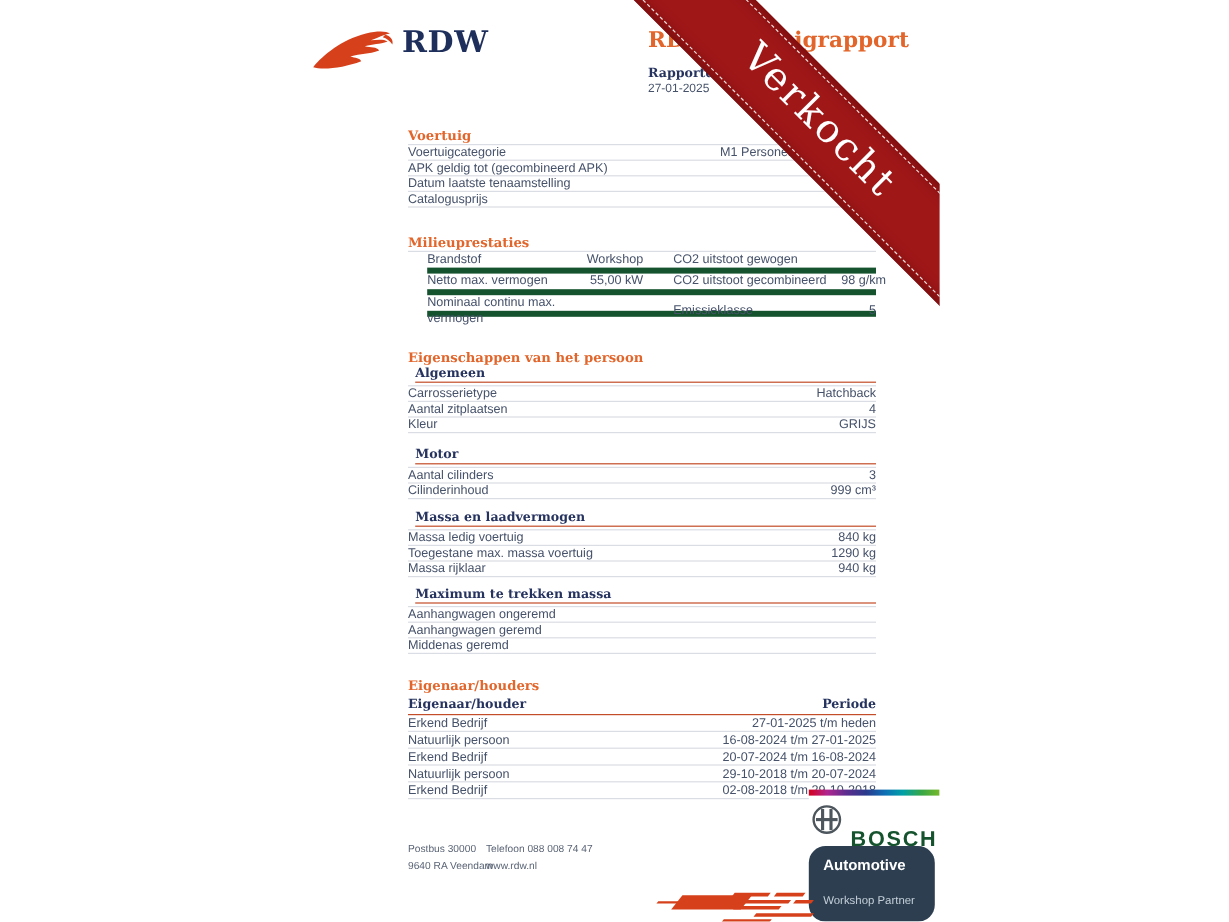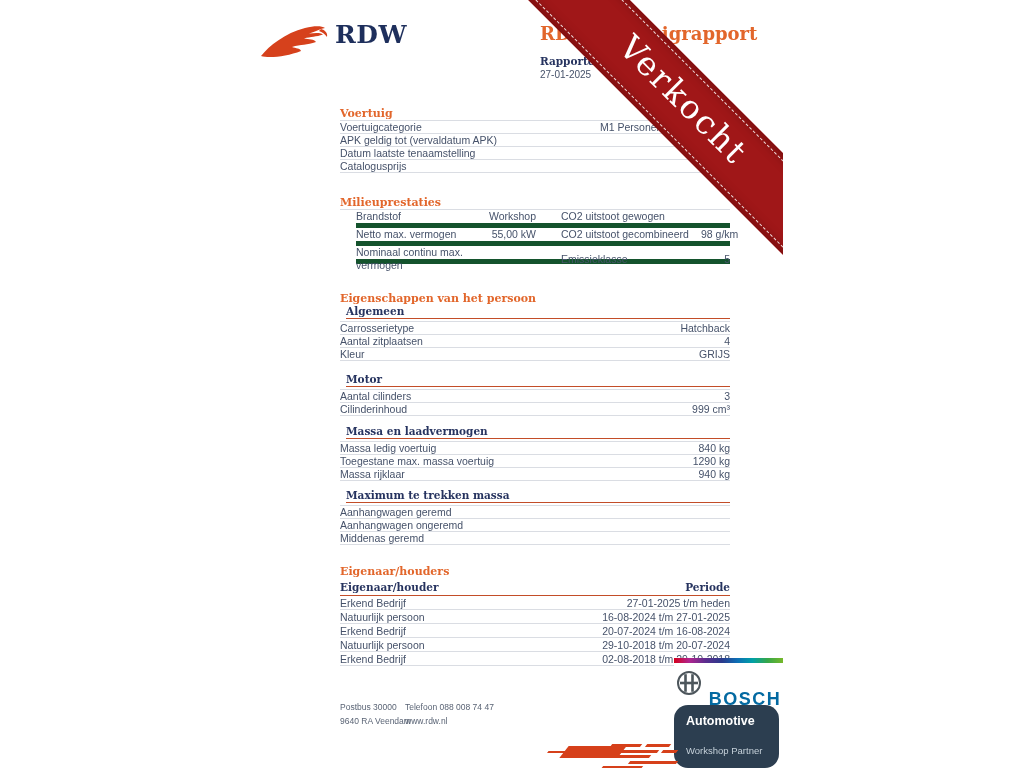--- a/index.html
+++ b/index.html
@@ -49,21 +49,21 @@
   .ribbon-text{font-family:"DejaVu Serif",serif;font-size:33px;color:#ffffff;letter-spacing:2px;
                transform:translateY(-4px);}
 
   
   .foot-col{position:absolute;font-size:8.5px;color:#5a6475;line-height:14px;}
   .rainbow{position:absolute;left:433px;top:658px;width:109px;height:5px;
            background:linear-gradient(90deg,#d5001c 0%,#b0258f 14%,#5b2d8e 29%,#2a3a8c 44%,
                       #0e6eb5 58%,#00a0a6 72%,#37a748 86%,#76b82a 100%);}
   .bosch-row{position:absolute;left:433px;top:665px;width:109px;height:40px;display:flex;
              align-items:center;justify-content:center;gap:7px;background:#ffffff;}
-  .bosch-word{font-size:18px;font-weight:bold;color:#0369a1;letter-spacing:1.5px;margin-top:28px;}
+  .bosch-word{font-size:18px;font-weight:bold;color:#14532d;letter-spacing:1.5px;margin-top:28px;}
   .auto-box{position:absolute;left:433px;top:705px;width:105px;height:63px;background:#2c3e50;border-radius:14px;}
   .auto-title{position:absolute;left:12px;top:9px;font-size:12.5px;font-weight:bold;color:#ffffff;}
   .auto-sub{position:absolute;left:12px;top:40px;font-size:9.5px;color:#c5d0d9;}
 
   
   .stripe{position:absolute;background:#d6401a;transform:skewX(-38deg);}
 </style>
 </head>
 <body>
 
@@ -84,21 +84,21 @@
     <div class="rep-date">27-01-2025</div>
 
     <div class="sec" style="top:107px">
       <div class="sec-head">Voertuig</div>
       <div class="rows">
         <div class="row">
           <span class="lbl">Voertuigcategorie</span>
           <span class="val val-left">M1 Personenauto</span>
         </div>
         <div class="row">
-          <span class="lbl">APK geldig tot (vervaldatum APK)</span>
+          <span class="lbl">APK geldig tot (gecombineerd APK)</span>
           <span class="val"></span>
         </div>
         <div class="row">
           <span class="lbl">Datum laatste tenaamstelling</span>
           <span class="val"></span>
         </div>
         <div class="row">
           <span class="lbl">Catalogusprijs</span>
           <span class="val"></span>
         </div>
@@ -183,25 +183,25 @@
           <span class="lbl">Massa rijklaar</span>
           <span class="val">940 kg</span>
         </div>
       </div>
     </div>
 
     <div class="sec" style="top:489px">
       <div class="sub-head">Maximum te trekken massa</div>
       <div class="rows gap">
         <div class="row">
+          <span class="lbl">Aanhangwagen ongeremd</span>
+          <span class="val"></span>
+        </div>
+        <div class="row">
           <span class="lbl">Aanhangwagen geremd</span>
-          <span class="val"></span>
-        </div>
-        <div class="row">
-          <span class="lbl">Aanhangwagen ongeremd</span>
           <span class="val"></span>
         </div>
         <div class="row">
           <span class="lbl">Middenas geremd</span>
           <span class="val"></span>
         </div>
       </div>
     </div>
 
     <div class="sec" style="top:565px">

